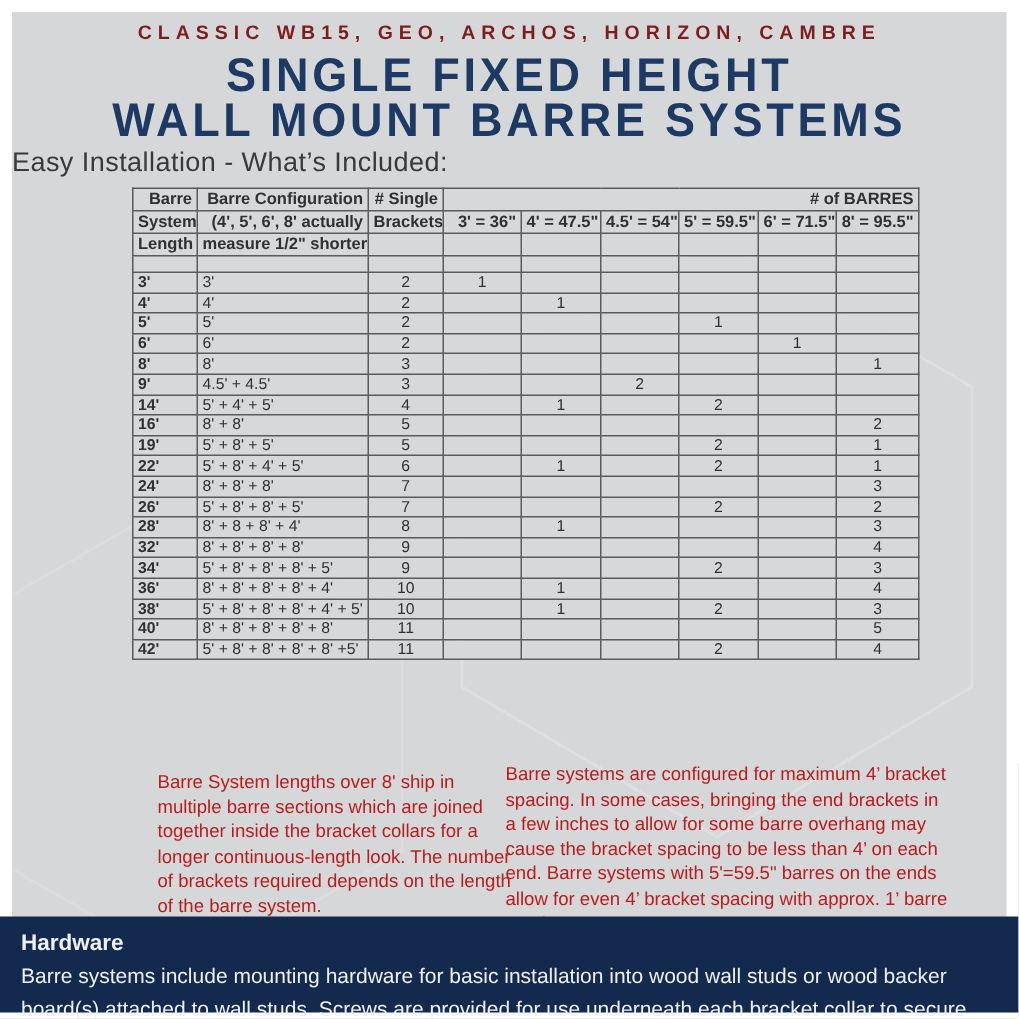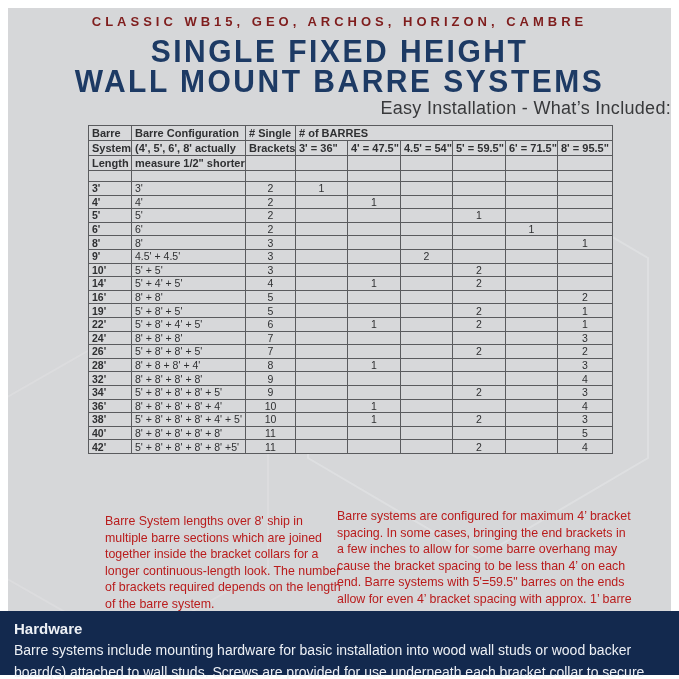--- a/index.html
+++ b/index.html
@@ -22,35 +22,35 @@
     font-size:13px; letter-spacing:4px;
   }
   .title {
     position:absolute; left:0; width:100%; text-align:center;
     color:#1d3a64; font-weight:800; font-size:30px; letter-spacing:2.5px;
     transform:scaleY(1.05);
   }
   .title1 { top:26px; }
   .title2 { top:56px; }
   .tagline {
-    position:absolute; top:90px; left:0; width:100%; text-align:right;
+    position:absolute; top:90px; left:0; width:100%; text-align:left;
     color:#38393b; font-size:18px; letter-spacing:0.3px;
   }
 
   table.barre {
     position:absolute; left:80px; top:117px; width:524px;
     border-collapse:collapse; table-layout:fixed;
     border:1px solid #4d4e51;
   }
   table.barre th, table.barre td {
     border:1px solid #5a5b5e; background:#d7d8da;
     font-size:10.5px; color:#2f3032; padding:0 3px;
     height:12.6px; line-height:1.15; overflow:hidden; white-space:nowrap;
   }
-  table.barre th { font-weight:bold; font-size:11px; height:14px; text-align:left; }
+  table.barre th { font-weight:bold; font-size:11px; height:14px; text-align:right; }
   th.al, td.al { text-align:left; }
   .blue { color:#4a7fb5;margin-left:34px; }
   tr.spacer td { height:10px; }
   td.c-len { text-align:left; font-weight:bold; }
   td.c-cfg { text-align:left; }
   td.c-num { text-align:center; }
 
   .col1{width:43px;} .col2{width:114px;} .col3{width:50px;}
   .col4{width:52px;} .col5{width:53px;} .col6{width:52px;}
   .col7{width:53px;} .col8{width:52px;} .col9{width:55px;}
@@ -198,31 +198,20 @@
             <td class="c-cfg">4.5' + 4.5'</td>
             <td class="c-num">3</td>
             <td class="c-num"></td>
             <td class="c-num"></td>
             <td class="c-num">2</td>
             <td class="c-num"></td>
             <td class="c-num"></td>
             <td class="c-num"></td>
           </tr>
           <tr>
-            <td class="c-len">10'</td>
-            <td class="c-cfg">5' + 5'</td>
-            <td class="c-num">3</td>
-            <td class="c-num"></td>
-            <td class="c-num"></td>
-            <td class="c-num"></td>
-            <td class="c-num">2</td>
-            <td class="c-num"></td>
-            <td class="c-num"></td>
-          </tr>
-          <tr>
             <td class="c-len">14'</td>
             <td class="c-cfg">5' + 4' + 5'</td>
             <td class="c-num">4</td>
             <td class="c-num"></td>
             <td class="c-num">1</td>
             <td class="c-num"></td>
             <td class="c-num">2</td>
             <td class="c-num"></td>
             <td class="c-num"></td>
           </tr>

